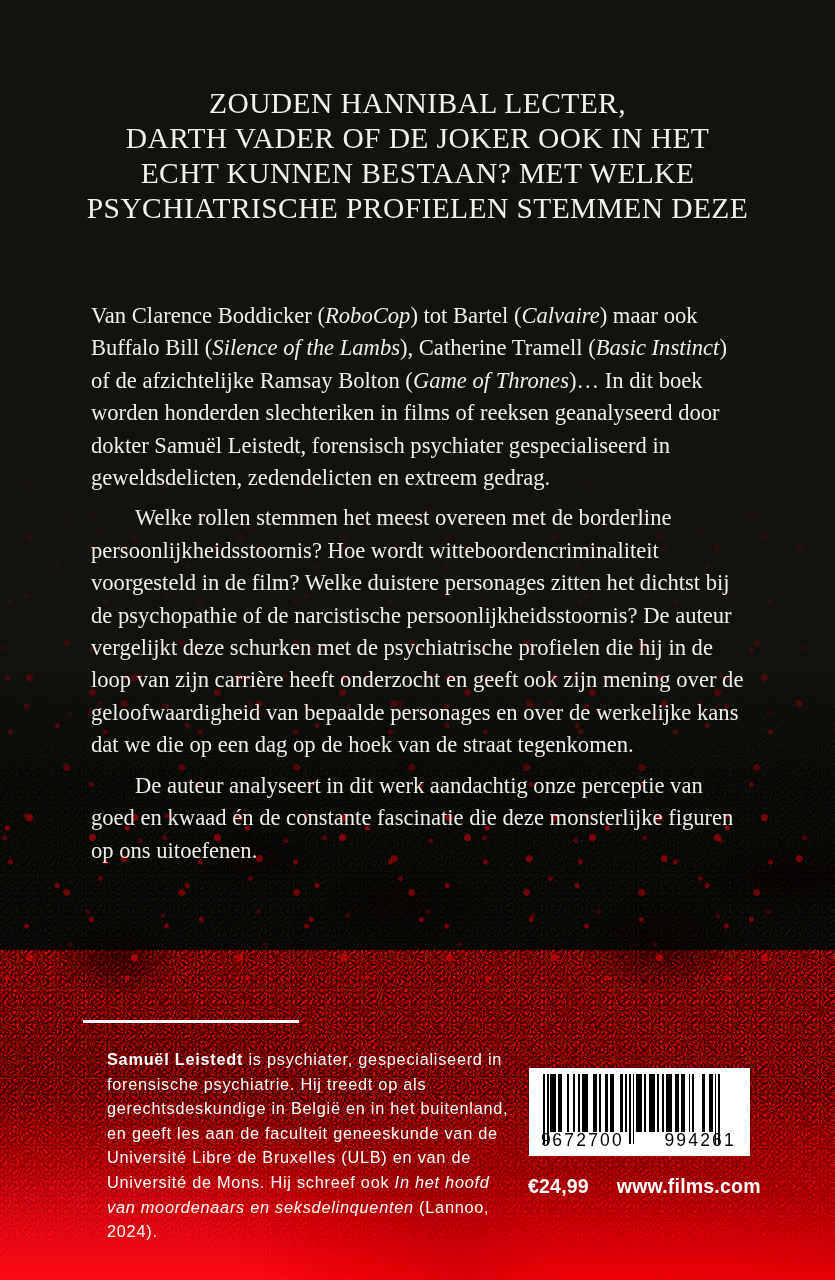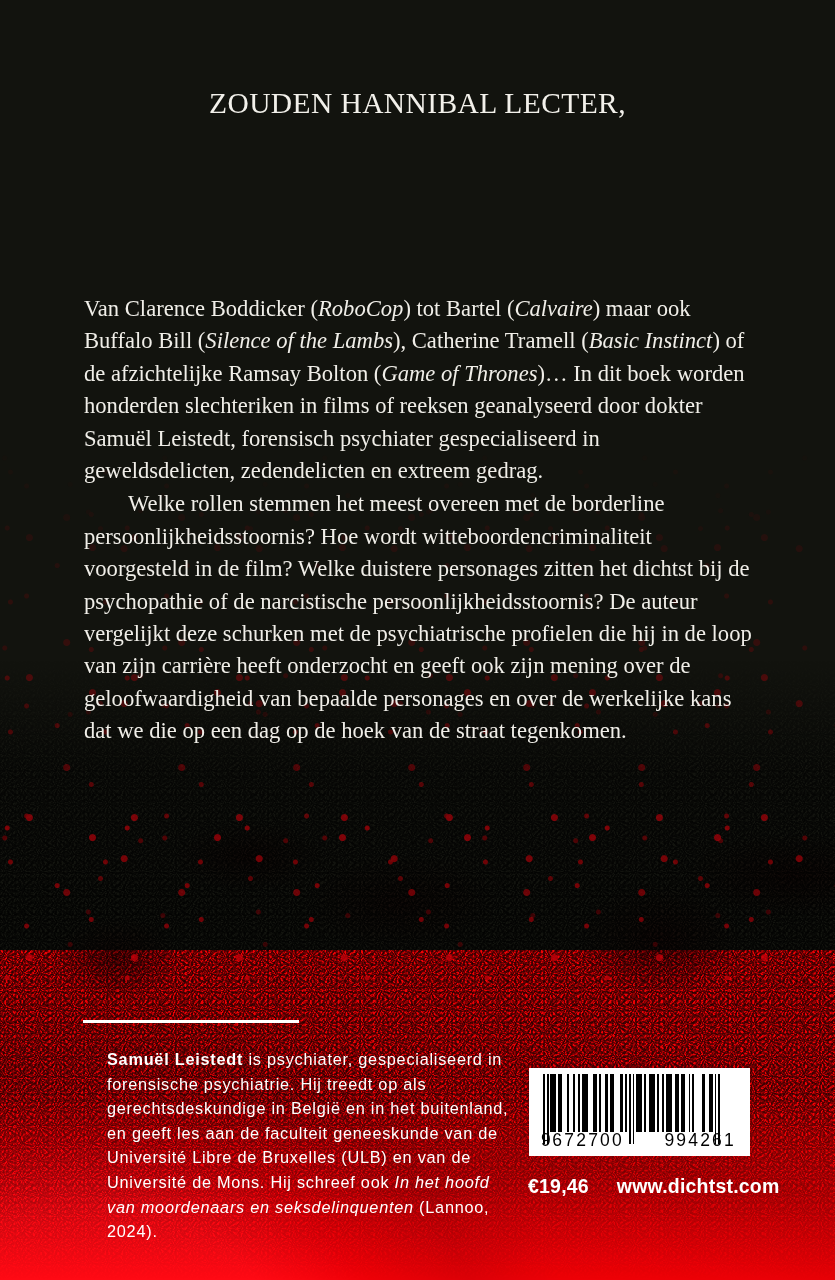--- a/index.html
+++ b/index.html
@@ -123,21 +123,21 @@
     position: absolute;
     left: 83px;
     top: 292px;
     width: 672px;
     color: #f0eee8;
     font-family: "Liberation Serif", serif;
     font-size: 22.6px;
     line-height: 32.4px;
     text-align: left;
   }
-  .blurb p { margin: 1px; }
+  .blurb p { margin: 8px; }
   .blurb p.indent { text-indent: 44px; }
   .blurb i { font-style: italic; }
 
   .rule {
     position: absolute;
     left: 83px;
     top: 1020px;
     width: 216px;
     height: 3px;
     background: #ffffff;
@@ -222,25 +222,29 @@
   <div class="bg-red-pool"></div>
   <div class="bg-red-bloom"></div>
   <div class="bg-mottle"></div>
   <div class="bg-noise"></div>
   <div class="bg-flecks"></div>
 
   <div class="content">
 
     <div class="headline">
       <div>ZOUDEN HANNIBAL LECTER,</div>
+      <div>DARTH VADER OF DE JOKER OOK IN HET</div>
+      <div>ECHT KUNNEN BESTAAN? MET WELKE</div>
+      <div>PSYCHIATRISCHE PROFIELEN STEMMEN DEZE</div>
     </div>
 
     <div class="blurb">
       <p><span>Van Clarence Boddicker (</span><i>RoboCop</i><span>) tot Bartel (</span><i>Calvaire</i><span>) maar ook Buffalo Bill (</span><i>Silence of the Lambs</i><span>), Catherine Tramell (</span><i>Basic Instinct</i><span>) of de afzichtelijke Ramsay Bolton (</span><i>Game of Thrones</i><span>)… In dit boek worden honderden slechteriken in films of reeksen geanalyseerd door dokter Samuël Leistedt, forensisch psychiater gespecialiseerd in geweldsdelicten, zedendelicten en extreem gedrag.</span></p>
       <p class="indent">Welke rollen stemmen het meest overeen met de borderline persoonlijkheidsstoornis? Hoe wordt witteboordencriminaliteit voorgesteld in de film? Welke duistere personages zitten het dichtst bij de psychopathie of de narcistische persoonlijkheidsstoornis? De auteur vergelijkt deze schurken met de psychiatrische profielen die hij in de loop van zijn carrière heeft onderzocht en geeft ook zijn mening over de geloofwaardigheid van bepaalde personages en over de werkelijke kans dat we die op een dag op de hoek van de straat tegenkomen.</p>
+      <p class="indent">De auteur analyseert in dit werk aandachtig onze perceptie van goed en kwaad én de constante fascinatie die deze monsterlijke figuren op ons uitoefenen.</p>
     </div>
 
     <div class="rule"></div>
 
     <div class="bio">
       <b>Samuël Leistedt</b><span> is psychiater, gespecialiseerd in forensische psychiatrie. Hij treedt op als gerechtsdeskundige in België en in het buitenland, en geeft les aan de faculteit geneeskunde van de Université Libre de Bruxelles (ULB) en van de Université de Mons. Hij schreef ook </span><i>In het hoofd van moordenaars en seksdelinquenten</i><span> (Lannoo, 2024).</span>
     </div>
 
     <div class="barcode-box">
       <div class="barcode-bars">
@@ -305,18 +309,18 @@
           <span style="width: 1.87px; background: rgb(0, 0, 0); margin-bottom: -12px;"></span>
         </div>
       <div class="barcode-digits">
         <span class="bd-lead">9</span>
         <span class="bd-left">672700</span>
         <span class="bd-right">994261</span>
       </div>
     </div>
 
     <div class="price-row">
-      <span>€19,46</span>
-      <span>www.dichtst.com</span>
+      <span>€24,99</span>
+      <span>www.films.com</span>
     </div>
 
   </div>
 </div>
 
 </body></html>

